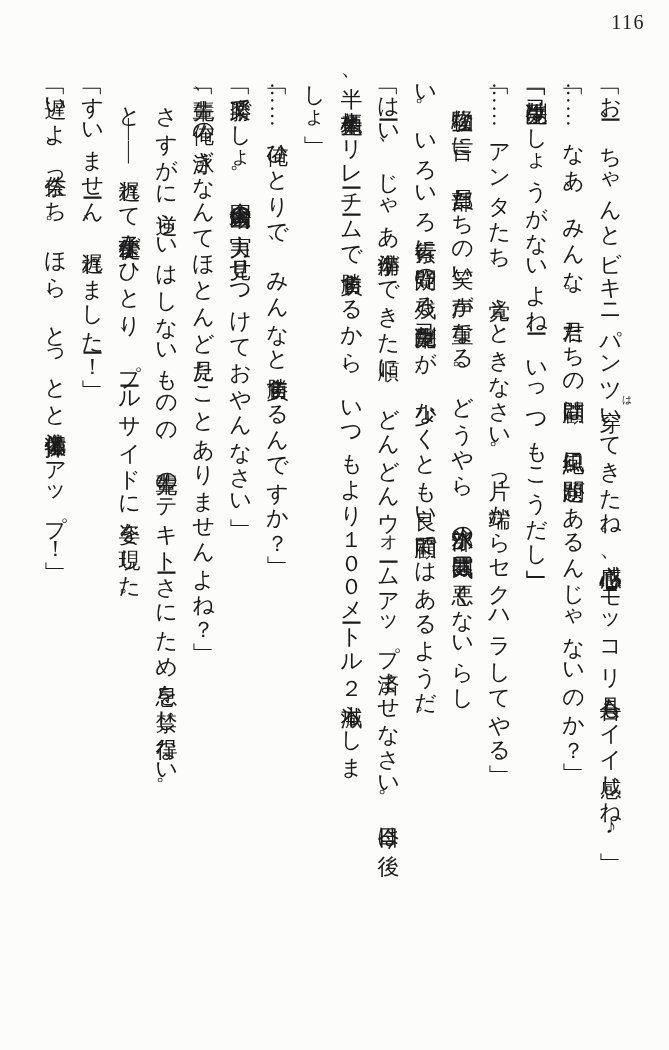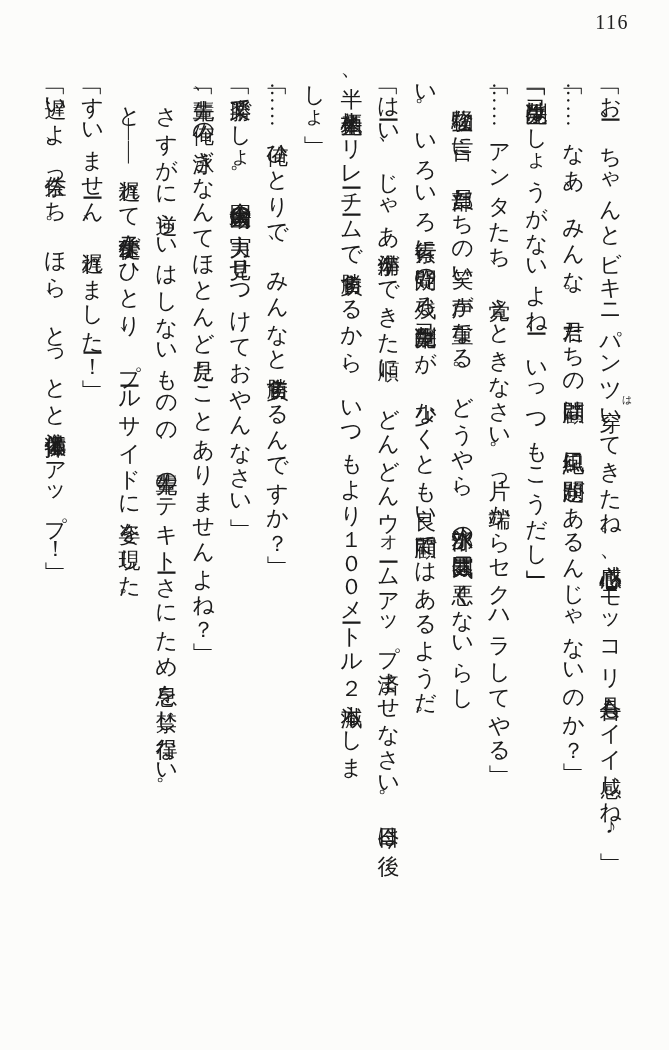--- a/index.html
+++ b/index.html
@@ -14,21 +14,21 @@
     overflow: hidden;
     font-family: "Liberation Serif", "DejaVu Serif", serif;
   }
   .page {
     position: absolute;
     inset: 0;
   }
   .page-number {
     position: absolute;
     top: 11px;
-    right: 40px;
+    right: 24px;
     font-size: 20px;
     letter-spacing: 1.5px;
     color: #222;
     text-align: center;
   }
   .text-block {
     position: absolute;
     top: 70px;
     right: 37px;
     width: 594px;

